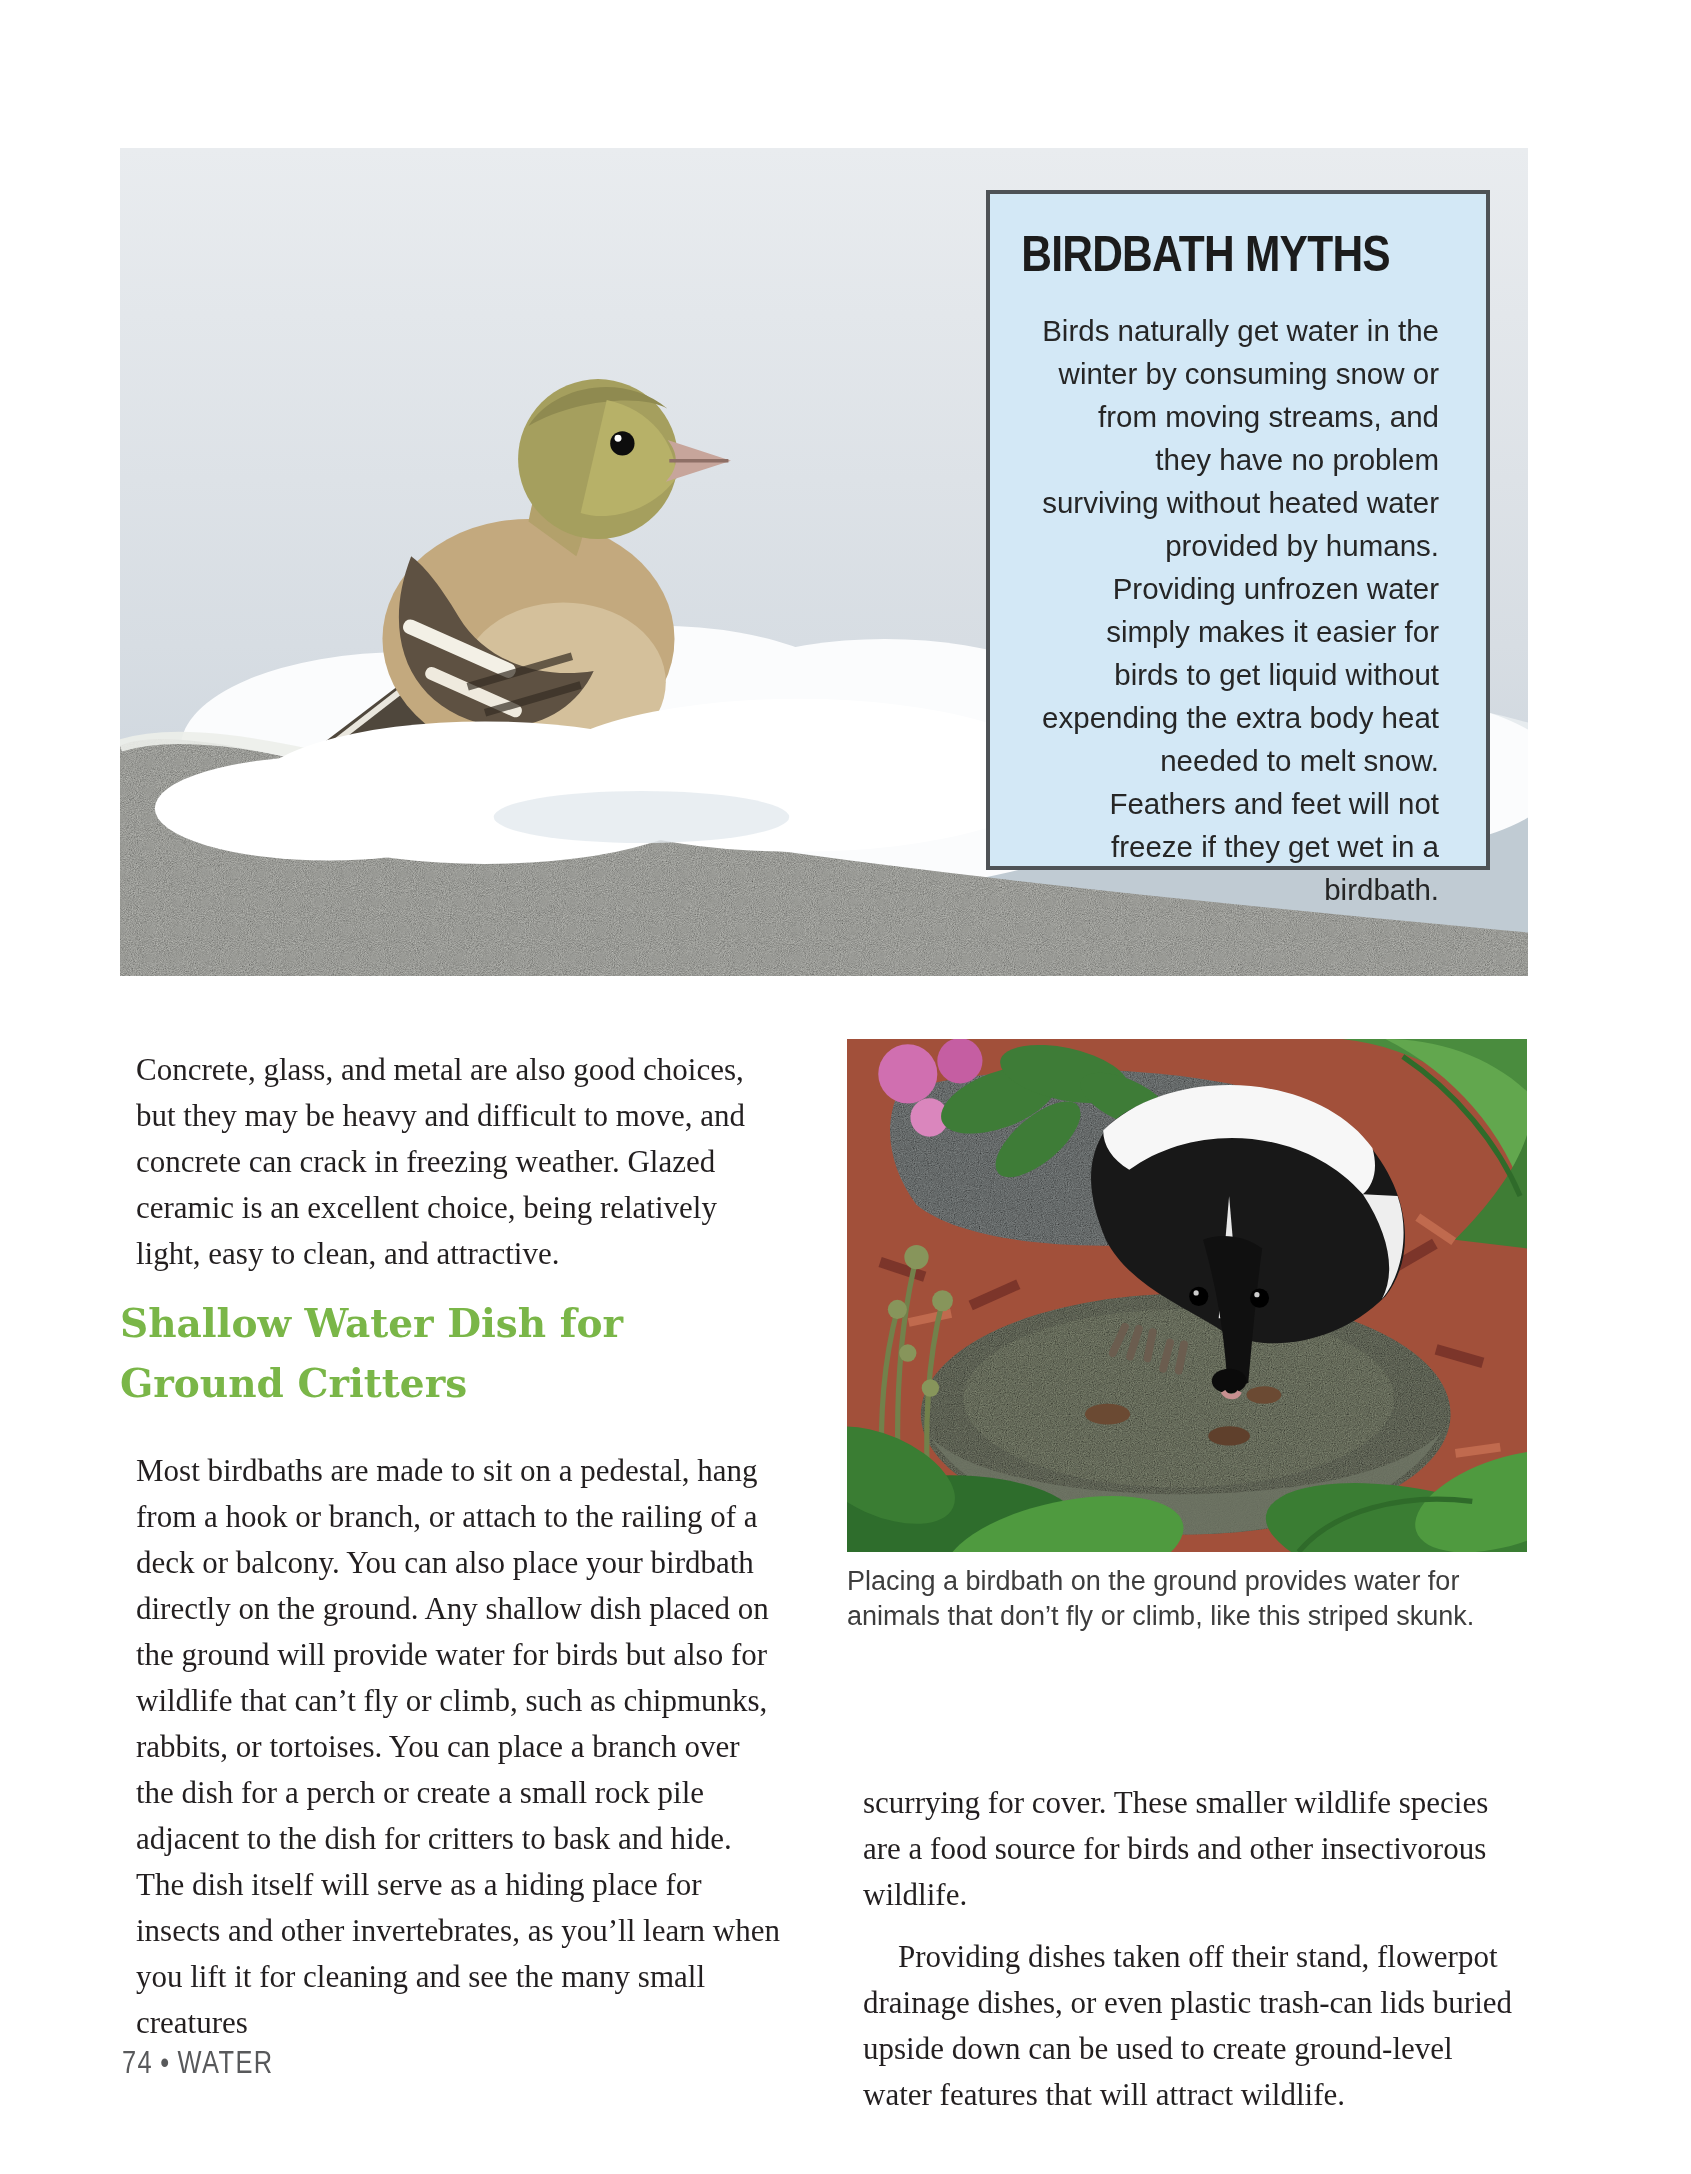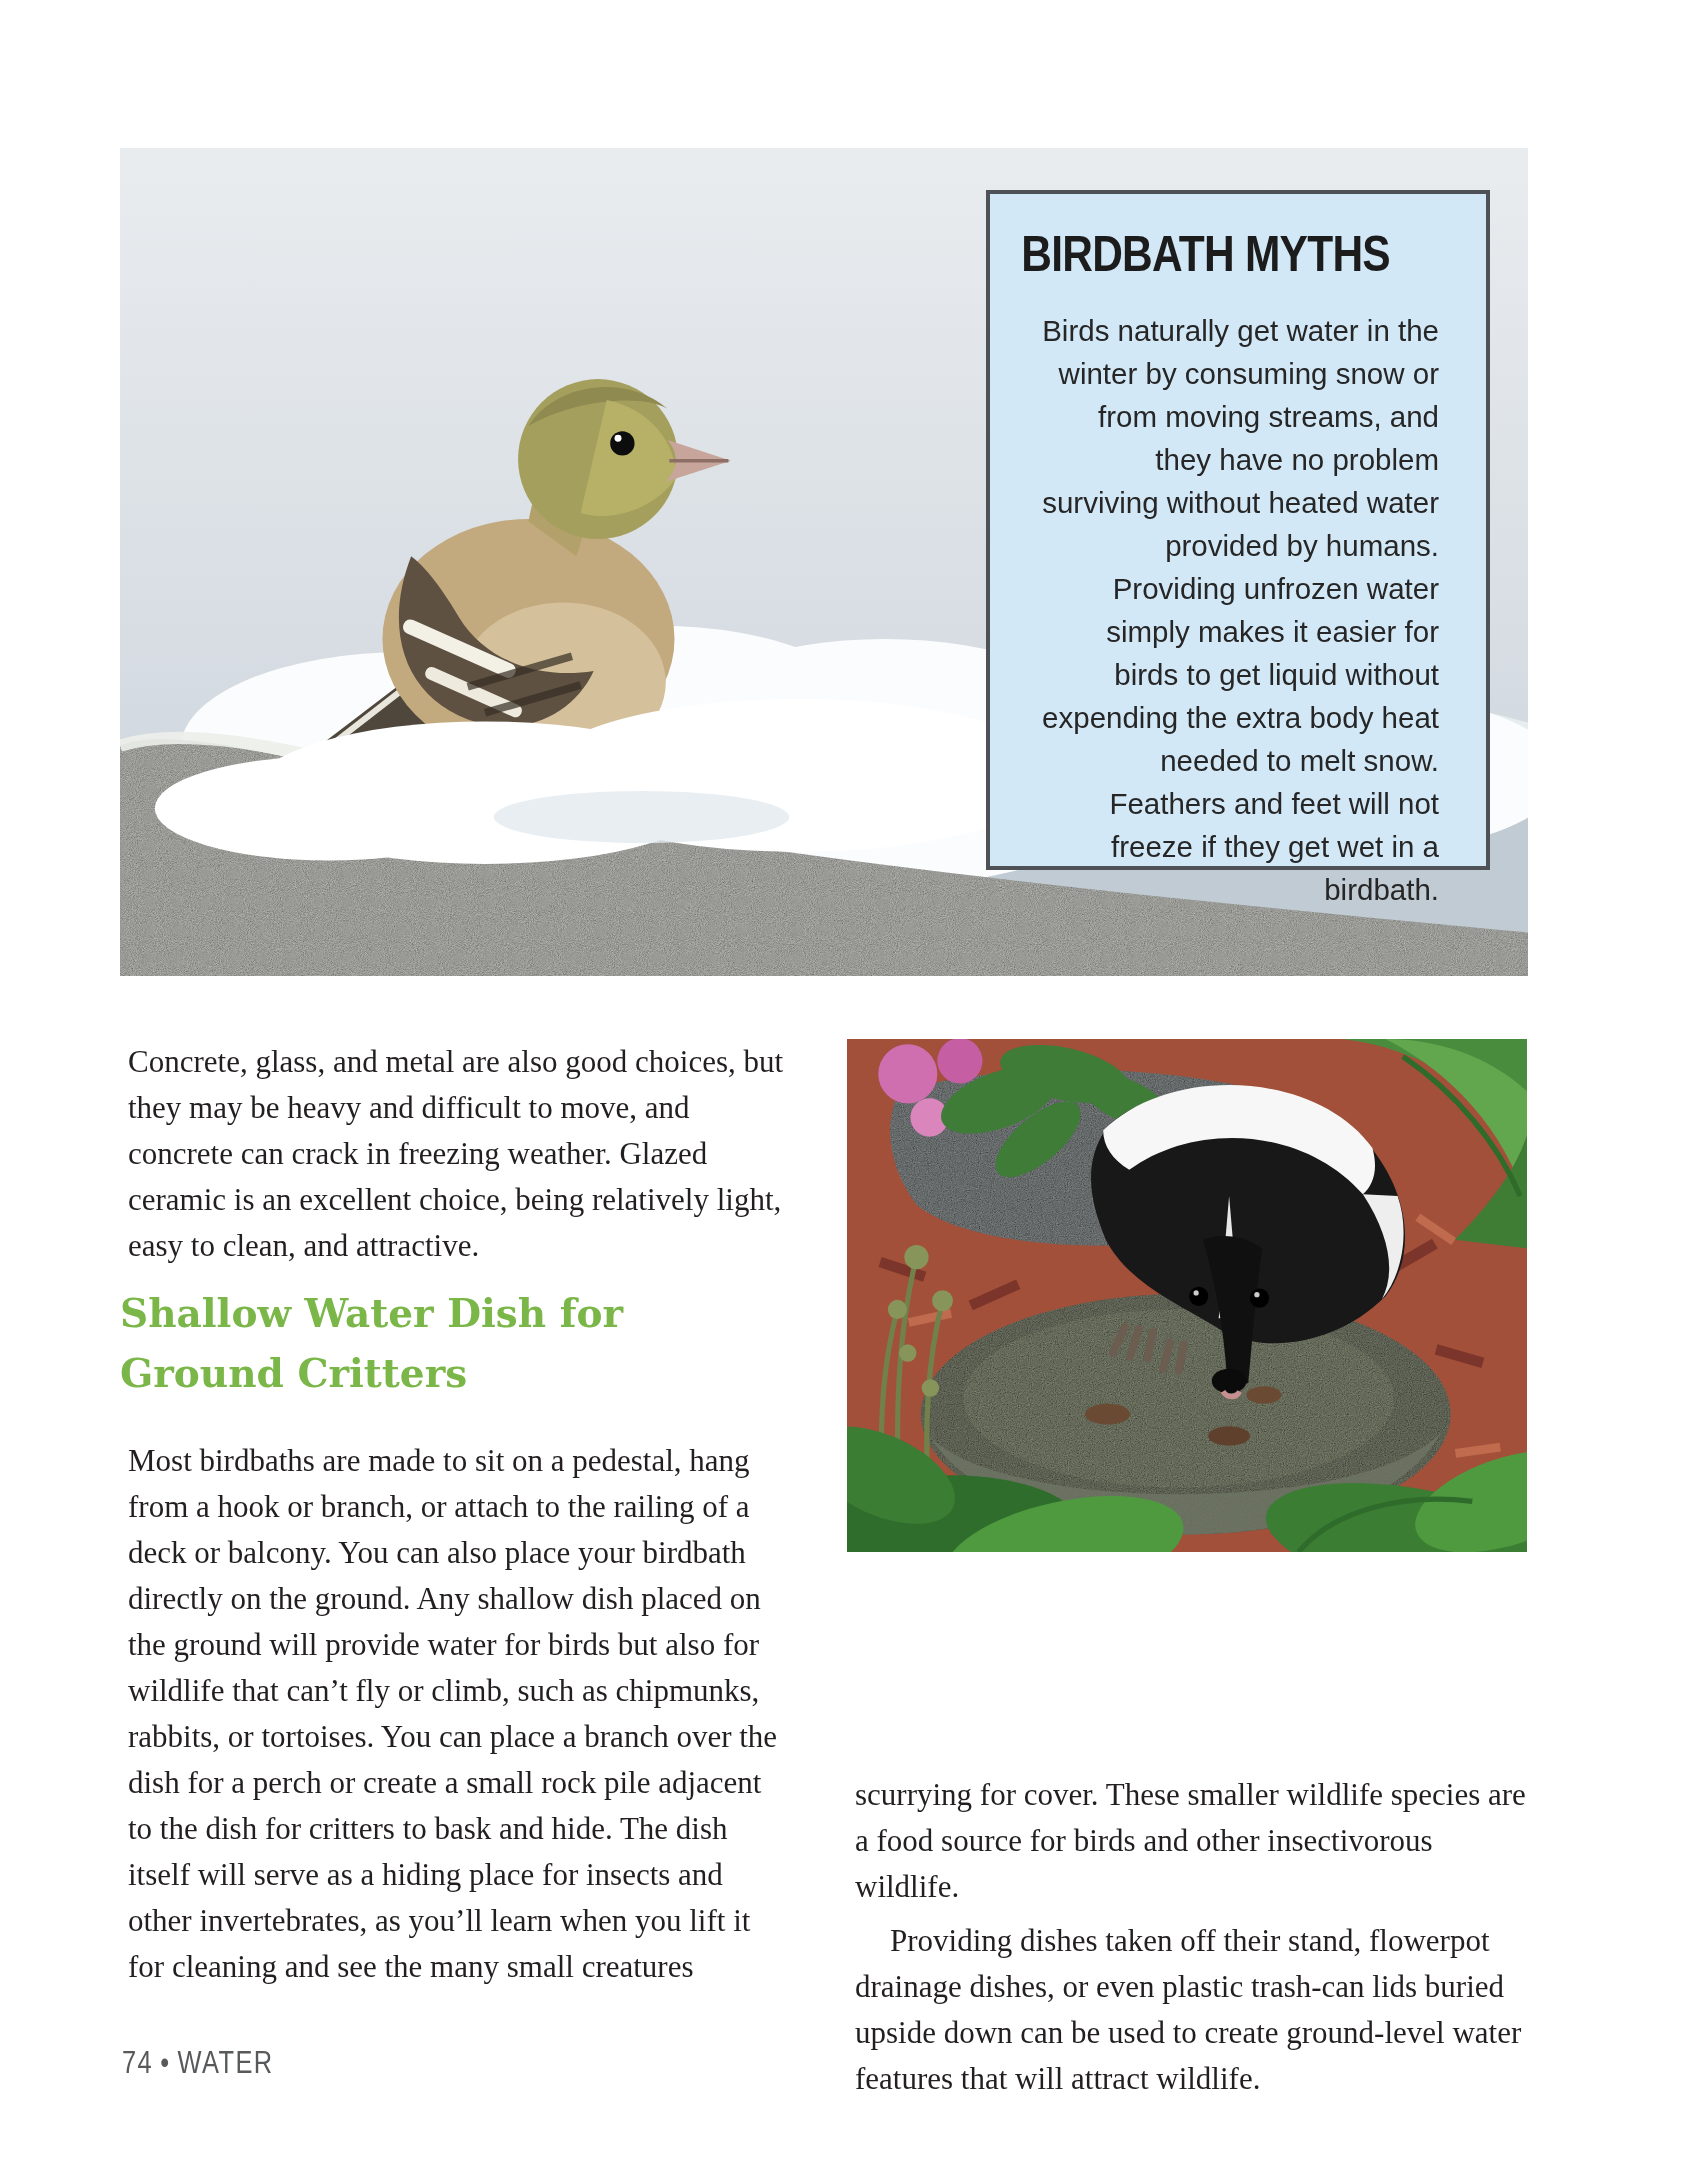--- a/index.html
+++ b/index.html
@@ -14,21 +14,21 @@
   .myth-box{position:absolute;left:866px;top:42px;width:504px;height:680px;box-sizing:border-box;
             background:#d3e8f6;border:4.3px solid #4e5256;padding:24px 31px 0 31px;text-align:right;}
   .myth-title{margin:7px 0 26px 0;font-family:"Liberation Sans",sans-serif;font-weight:700;
               font-size:50px;letter-spacing:-0.9px;color:#1c1c1c;white-space:nowrap;
               transform:scaleX(.85);transform-origin:0 50%;}
   .myth-body{margin:16px;font-family:"Liberation Sans",sans-serif;font-size:29.5px;line-height:43px;
              color:#262626;}
 
   
   .col-left{position:absolute;left:120px;top:1031px;width:678px;}
-  .col-left p,.col-right p{margin:8px;font-size:31px;line-height:46px;color:#231f20;}
+  .col-left p,.col-right p{margin:16px;font-size:31px;line-height:46px;color:#231f20;}
   .section-heading{margin:14px 0 35px 0;width:556px;font-family:"DejaVu Serif",serif;
                    font-weight:700;font-size:39px;line-height:60px;color:#7ab648;}
 
   .skunk{position:absolute;left:847px;top:1039px;width:680px;height:513px;}
   .skunk svg{display:block;width:100%;height:100%;}
 
   .caption{position:absolute;left:847px;top:1564px;width:687px;margin:0;
            font-family:"Liberation Sans",sans-serif;font-size:27px;line-height:35px;color:#3d3d3d;}
 
   .col-right{position:absolute;left:847px;top:1764px;width:687px;}
@@ -221,20 +221,21 @@
         <ellipse cx="120" cy="560" rx="150" ry="60" fill="#2e6d2c"></ellipse>
         <ellipse cx="250" cy="585" rx="140" ry="55" fill="#4f9a3f" transform="rotate(-12 250 585)"></ellipse>
         <ellipse cx="40" cy="500" rx="90" ry="46" fill="#3a7d33" transform="rotate(24 40 500)"></ellipse>
         <ellipse cx="650" cy="575" rx="170" ry="60" fill="#3a7d33" transform="rotate(10 650 575)"></ellipse>
         <ellipse cx="760" cy="530" rx="110" ry="50" fill="#4f9a3f" transform="rotate(-18 760 530)"></ellipse>
         <path d="M520,588 C560,540 640,520 720,530" stroke="#2f6b2a" stroke-width="6" fill="none"></path>
       </g>
     </svg>
   </figure>
 
+  <p class="caption">Placing a birdbath on the ground provides water for animals that don’t fly or climb, like this striped skunk.</p>
 
   <div class="col-right">
     <p>scurrying for cover. These smaller wildlife species are a food source for birds and other insectivorous wildlife.</p>
     <p class="indent">Providing dishes taken off their stand, flowerpot drainage dishes, or even plastic trash-can lids buried upside down can be used to create ground-level water features that will attract wildlife.</p>
   </div>
 
   <div class="footer">
     <span>74</span><span class="dot">•</span><span>WATER</span>
   </div>
 

